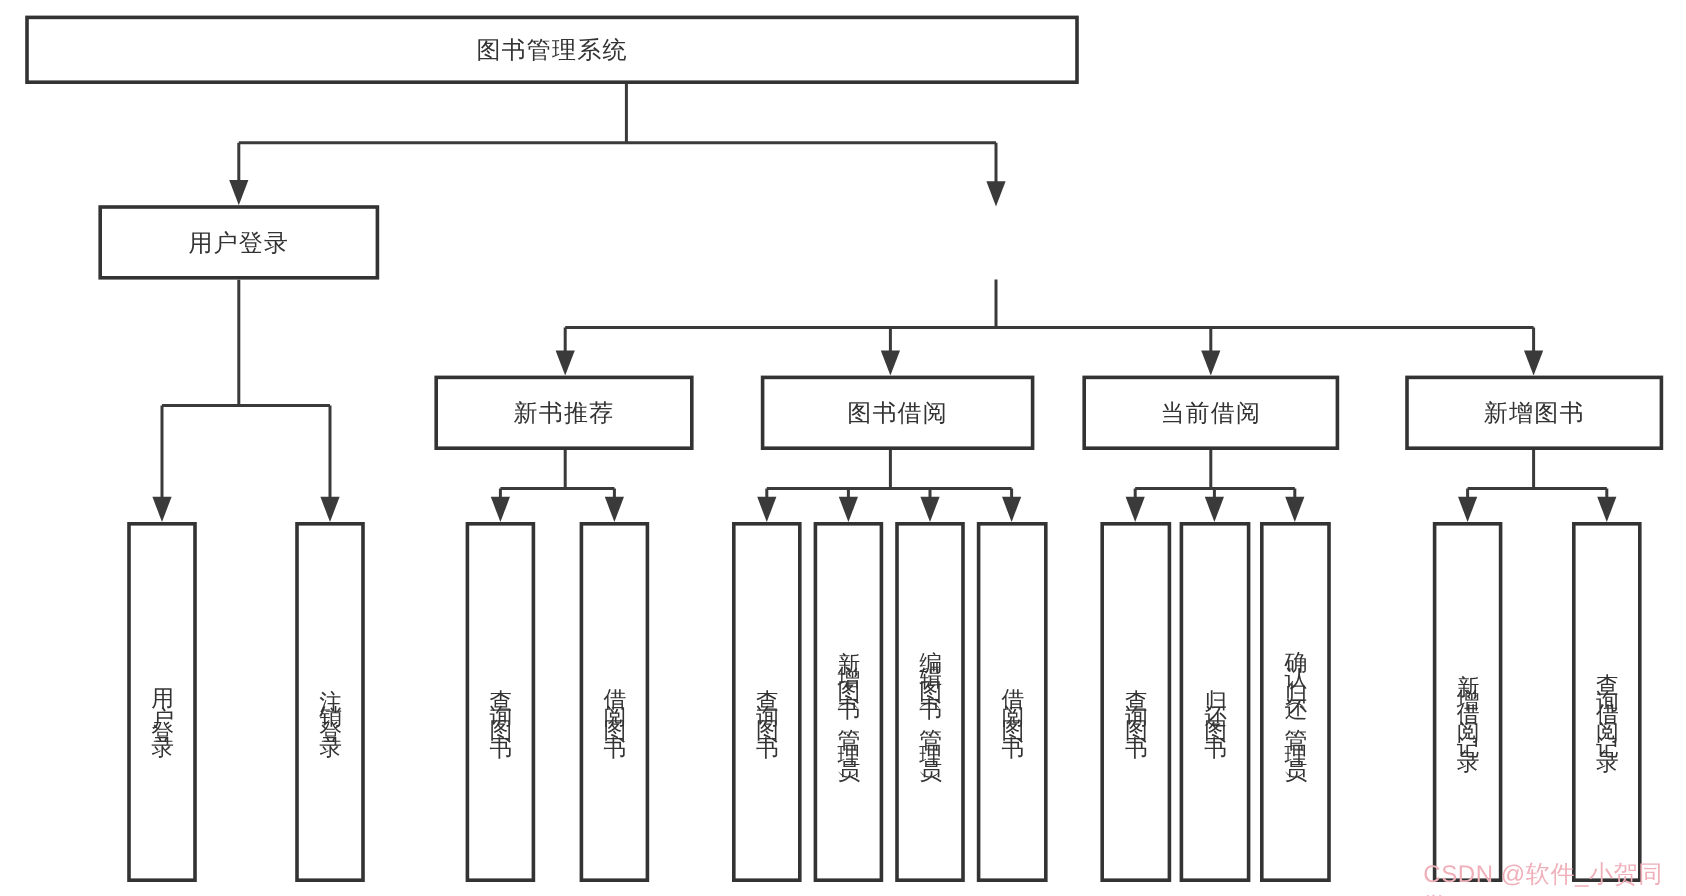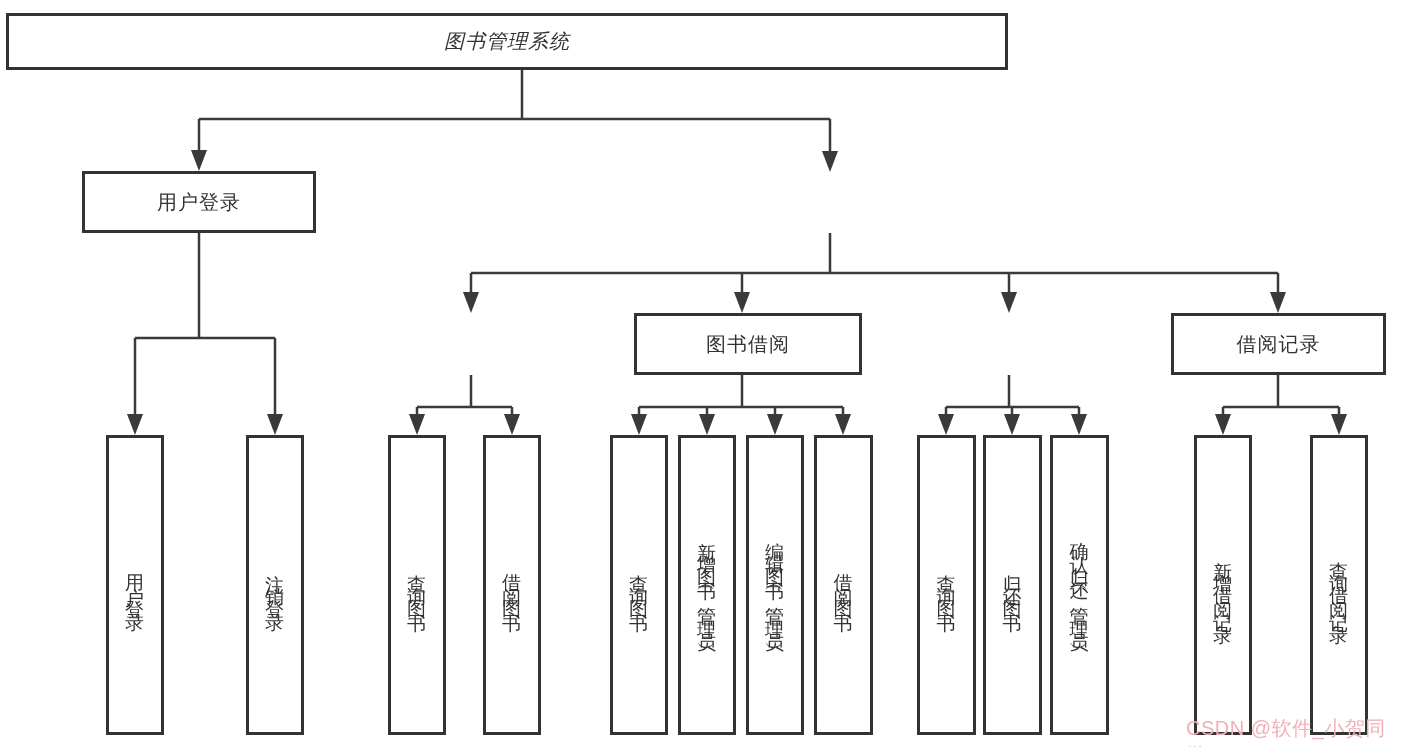--- a/index.html
+++ b/index.html
@@ -58,26 +58,28 @@
     <path d="M1009 375 V407 M946 407 H1079 M946 407 V415 M1012 407 V415 M1079 407 V415"></path>
     <polygon points="938,414 954,414 946,435"></polygon>
     <polygon points="1004,414 1020,414 1012,435"></polygon>
     <polygon points="1071,414 1087,414 1079,435"></polygon>
 
     <path d="M1278 375 V407 M1223 407 H1339 M1223 407 V415 M1339 407 V415"></path>
     <polygon points="1215,414 1231,414 1223,435"></polygon>
     <polygon points="1331,414 1347,414 1339,435"></polygon>
   </svg>
 
-  <div class="node hbox" style="left:6px;top:13px;width:1002px;height:57px;font-style:italic;">图书管理系统</div>
+  <div class="node hbox" style="left:21px;top:13px;width:878px;height:57px;">图书管理系统</div>
 
   <div class="node hbox" style="left:82px;top:171px;width:234px;height:62px;">用户登录</div>
 
+  <div class="node hbox" style="left:362px;top:313px;width:216px;height:62px;">新书推荐</div>
   <div class="node hbox" style="left:634px;top:313px;width:228px;height:62px;">图书借阅</div>
-  <div class="node hbox" style="left:1171px;top:313px;width:215px;height:62px;">借阅记录</div>
+  <div class="node hbox" style="left:902px;top:313px;width:214px;height:62px;">当前借阅</div>
+  <div class="node hbox" style="left:1171px;top:313px;width:215px;height:62px;">新增图书</div>
 
   <div class="node vbox" style="left:106px;top:435px;width:58px;height:300px;">用户登录</div>
   <div class="node vbox" style="left:246px;top:435px;width:58px;height:300px;">注销登录</div>
 
   <div class="node vbox" style="left:388px;top:435px;width:58px;height:300px;">查询图书</div>
   <div class="node vbox" style="left:483px;top:435px;width:58px;height:300px;">借阅图书</div>
 
   <div class="node vbox" style="left:610px;top:435px;width:58px;height:300px;">查询图书</div>
   <div class="node vbox" style="left:678px;top:435px;width:58px;height:300px;">新增图书（管理员）</div>
   <div class="node vbox" style="left:746px;top:435px;width:58px;height:300px;">编辑图书（管理员）</div>

